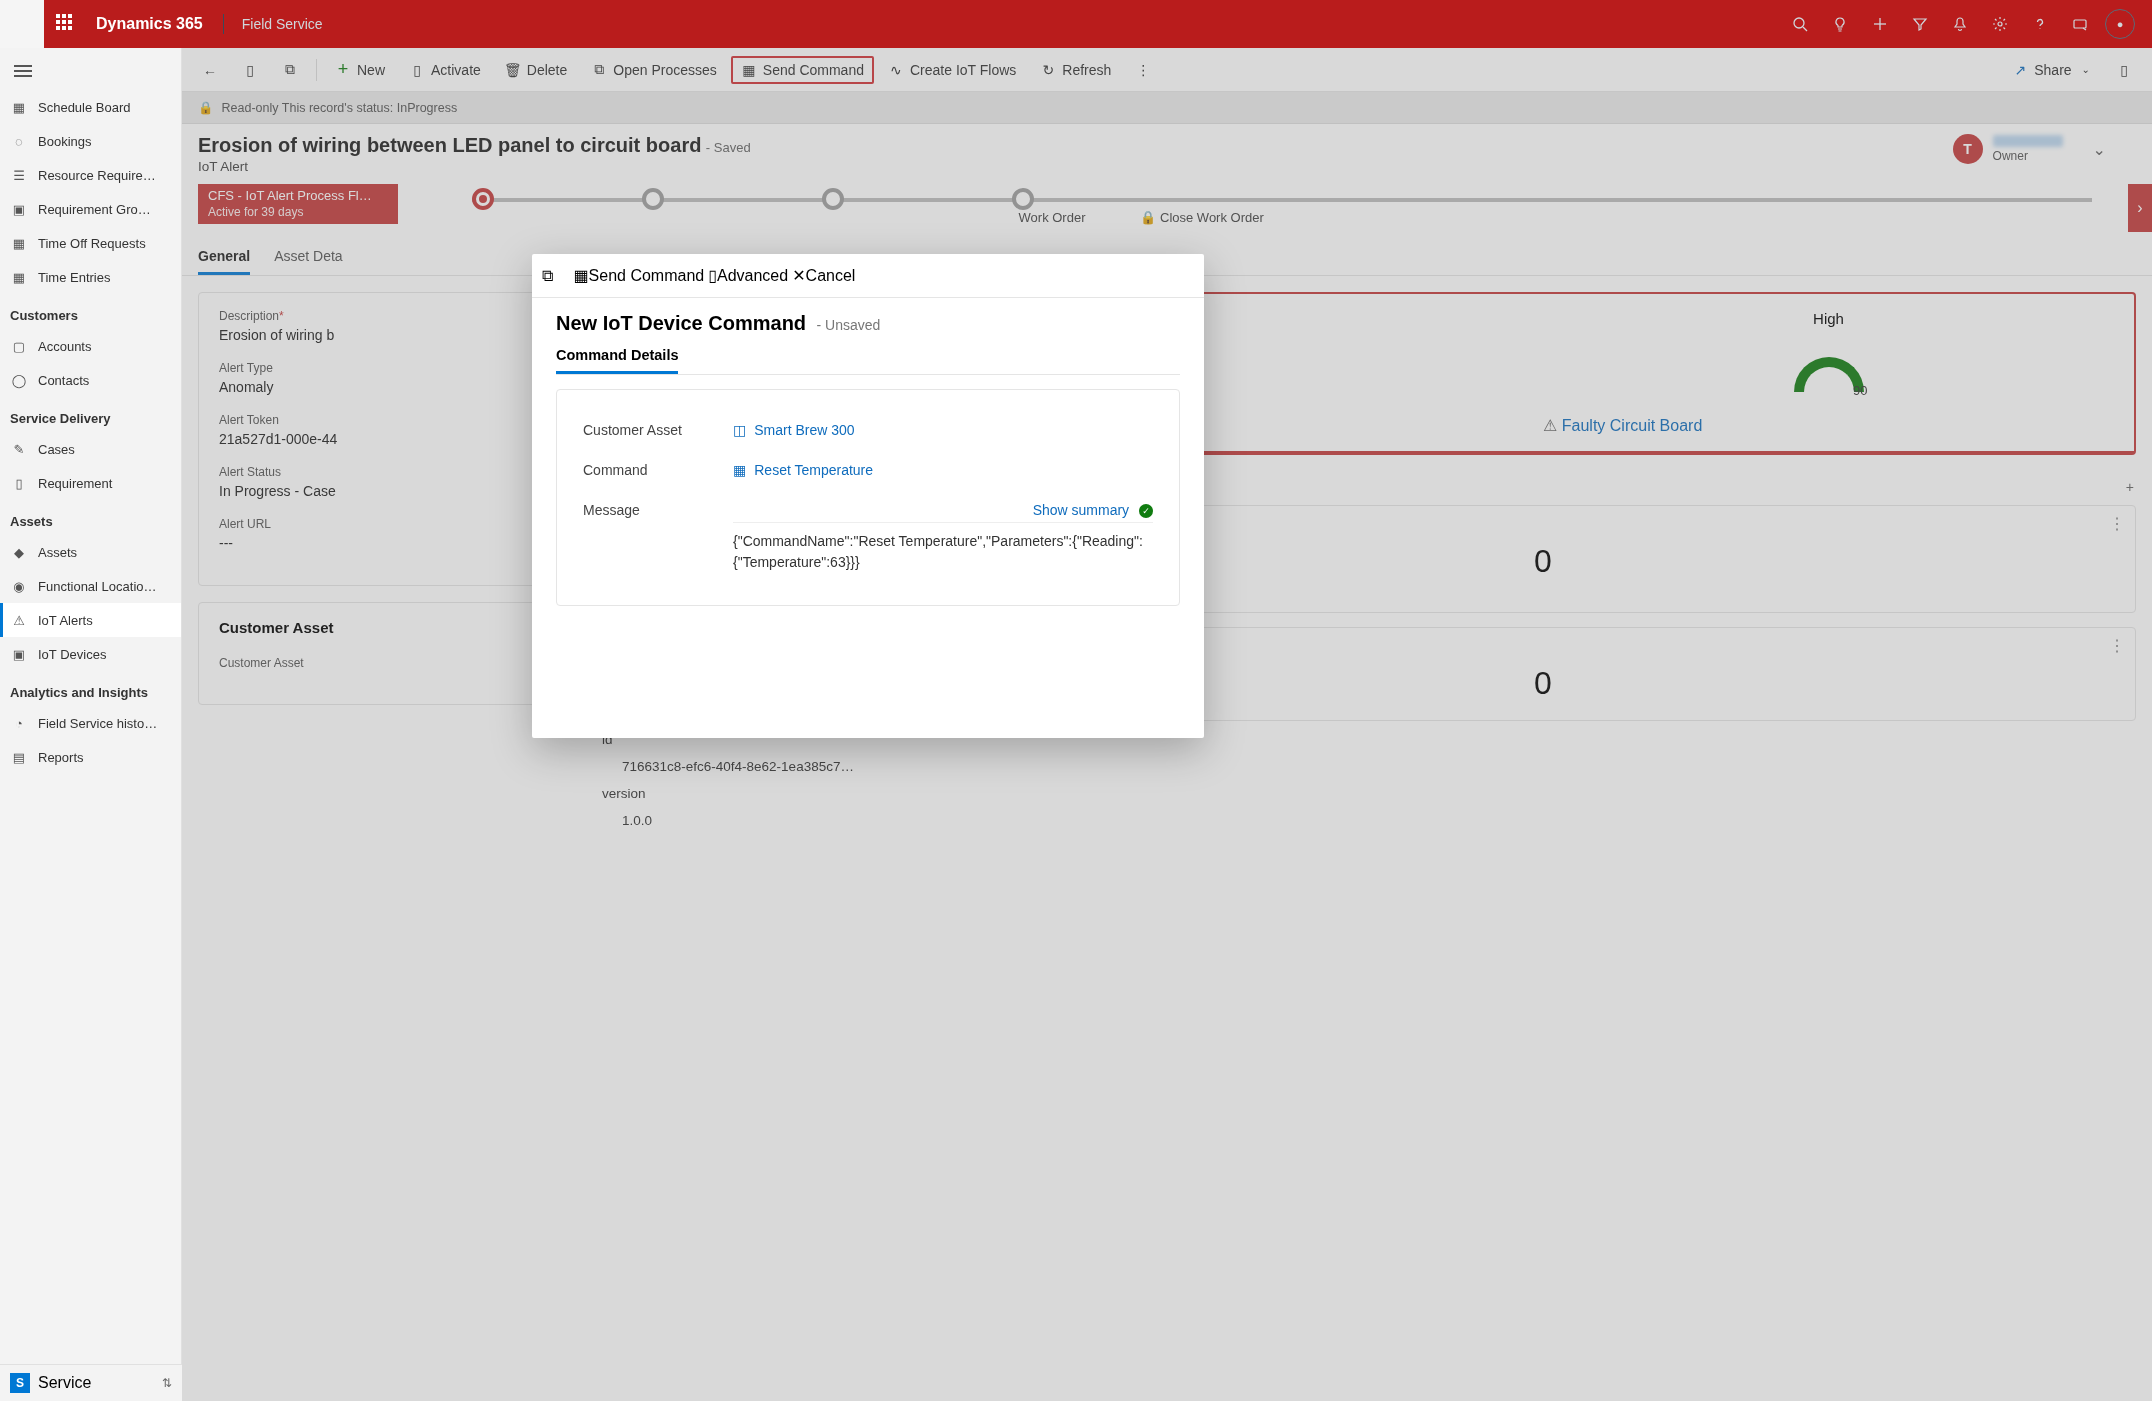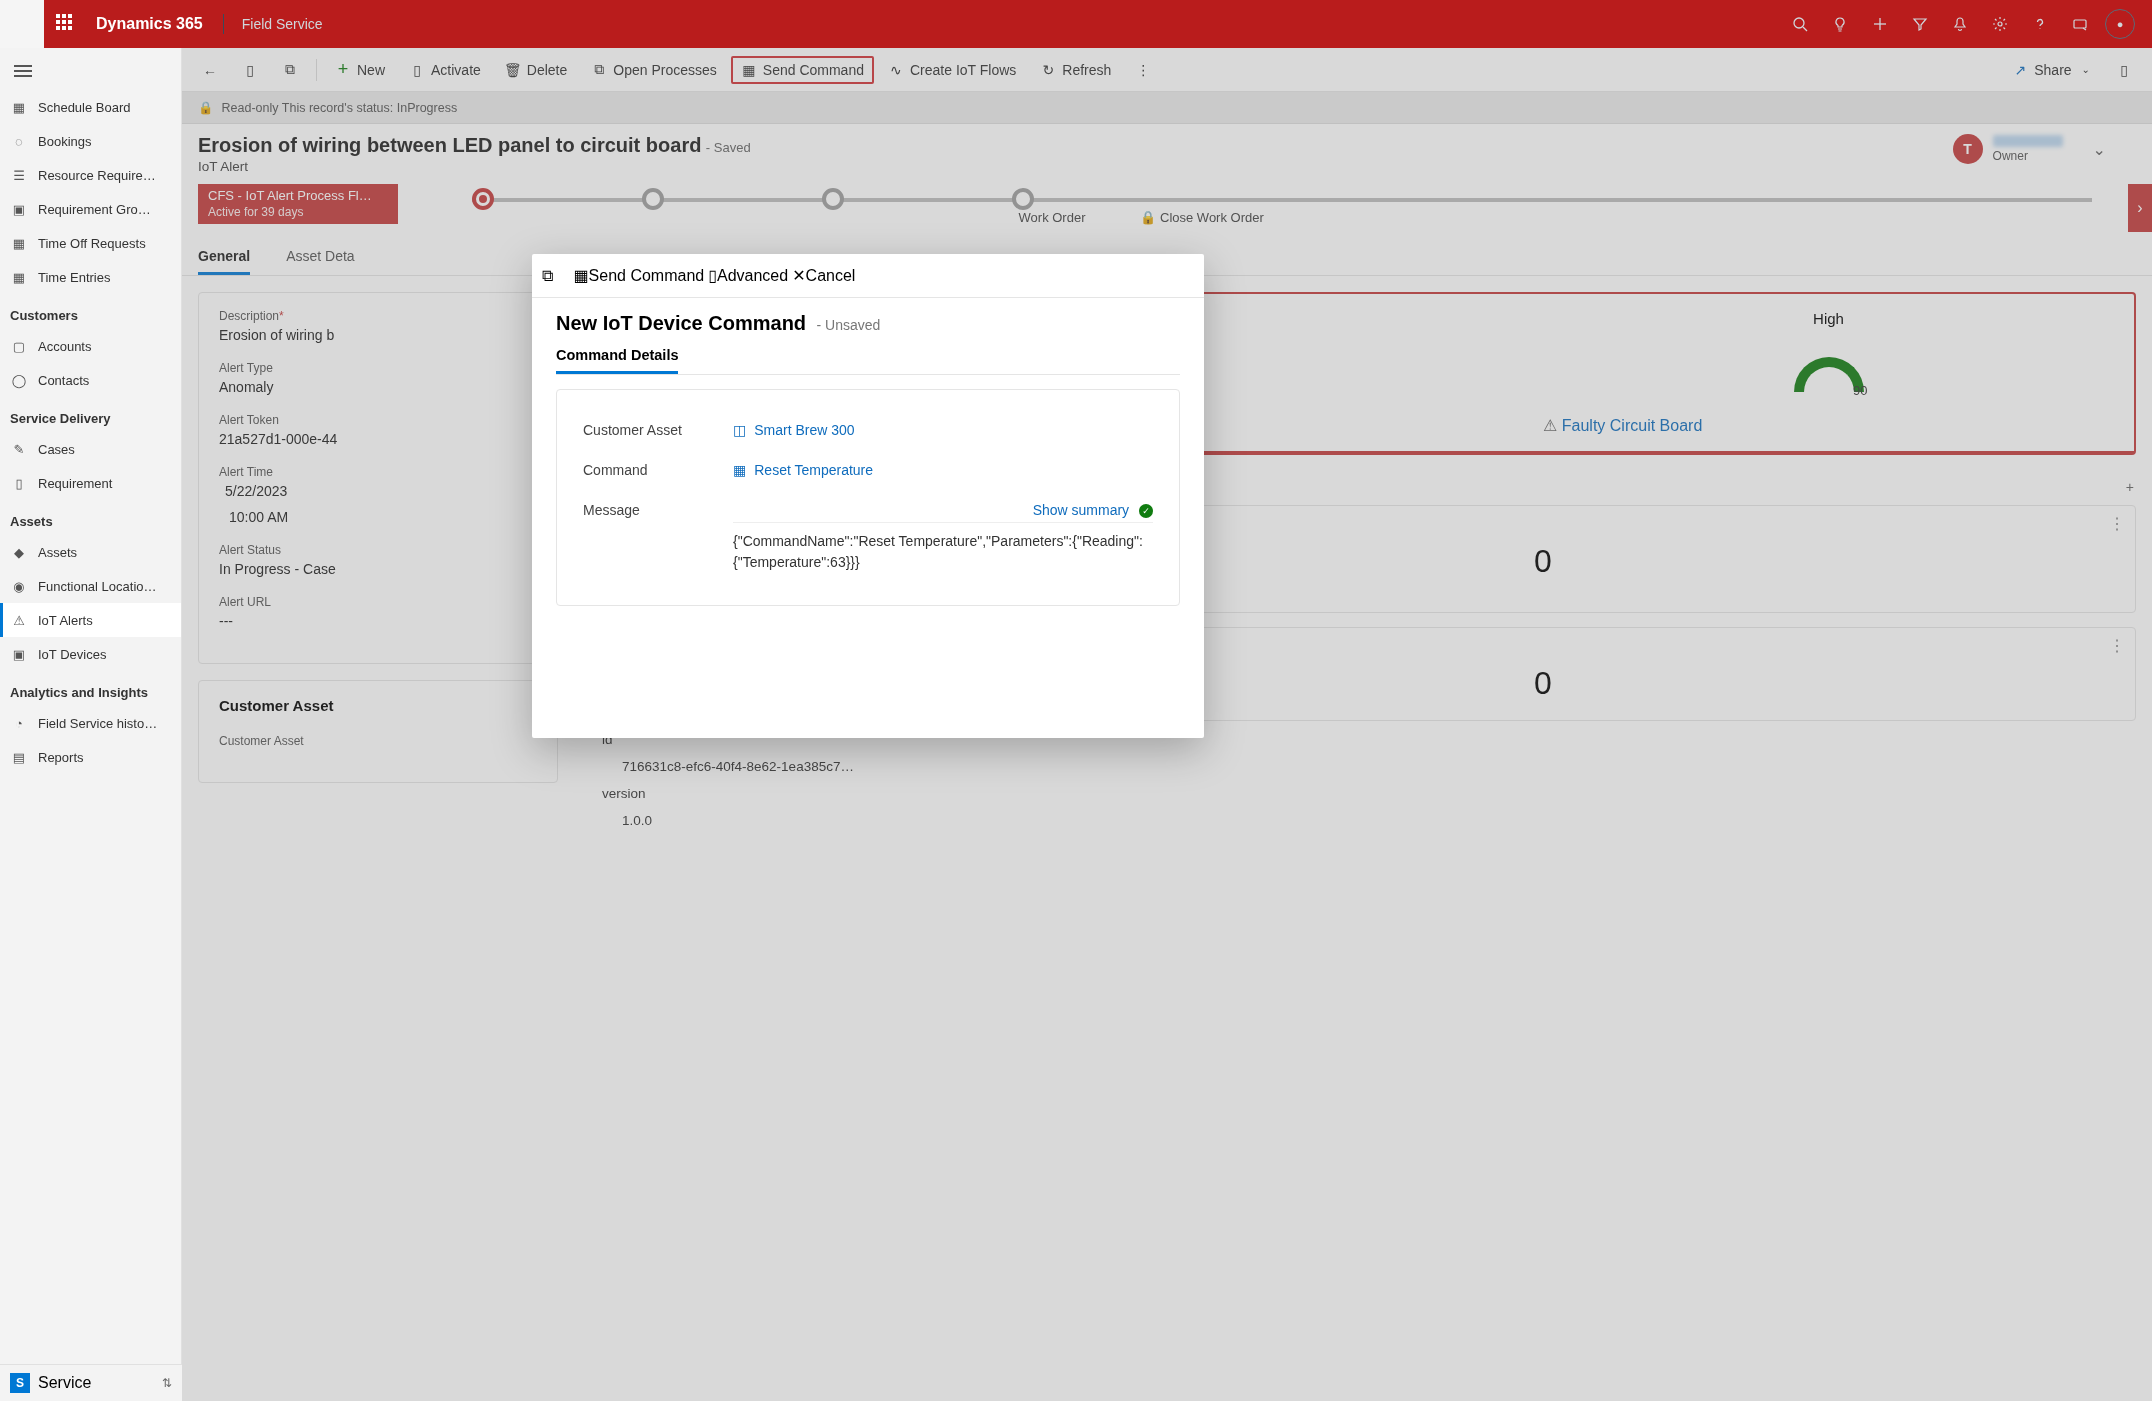--- a/index.html
+++ b/index.html
@@ -56,21 +56,21 @@
 .bpf-line { position: absolute; top: 14px; left: 290px; right: 60px; height: 4px; background: #bdbdbd; }
 .bpf-label { position: absolute; left: 16px; top: 0; width: 200px; background: #c43b3b; color: #fff; padding: 4px 10px; font-size: 13px; line-height: 1.3; }
 .bpf-label .l2 { font-size: 12px; opacity: 0.9; }
 .bpf-stage { position: absolute; width: 22px; height: 22px; border: 4px solid #9e9e9e; border-radius: 50%; background: #fff; top: 4px; }
 .bpf-stage.active { border-color: #c43b3b; }
 .bpf-stage.active::after { content: ''; position: absolute; inset: 3px; background: #c43b3b; border-radius: 50%; }
 .bpf-text { position: absolute; top: 26px; font-size: 13px; color: #444; white-space: nowrap; transform: translateX(-50%); }
 .bpf-arrow { position: absolute; right: 0; top: 0; width: 24px; height: 48px; background: #c43b3b; color: #fff; display: flex; align-items: center; justify-content: center; }
 
 
-.tabs { display: flex; gap: 36px; padding: 8px 16px 0; border-bottom: 1px solid #e5e5e5; }
+.tabs { display: flex; gap: 24px; padding: 8px 16px 0; border-bottom: 1px solid #e5e5e5; }
 .tab { padding: 8px 0; font-size: 14px; color: #555; cursor: pointer; }
 .tab.active { color: #222; font-weight: 600; border-bottom: 3px solid #0078d4; }
 
 
 .form-body { flex: 1; overflow: auto; padding: 16px; display: flex; gap: 16px; }
 .col { flex: 1; min-width: 0; }
 .card { border: 1px solid #e5e5e5; border-radius: 4px; padding: 16px 20px; margin-bottom: 16px; }
 .field { margin-bottom: 18px; }
 .field .flabel { font-size: 12px; color: #555; margin-bottom: 4px; }
 .field .fvalue { font-size: 14px; color: #222; font-weight: 500; }
@@ -383,25 +383,20 @@
           </div>
           <div class="field">
             <div class="flabel">Alert Type</div>
             <div class="fvalue">Anomaly</div>
           </div>
           <div class="field">
             <div class="flabel">Alert Token</div>
             <div class="fvalue">21a527d1-000e-44</div>
           </div>
           <div class="field">
-            <div class="flabel">Alert Time</div>
-            <div class="fvalue" style="margin-left:6px;margin-bottom:10px;">5/22/2023</div>
-            <div class="fvalue" style="margin-left:10px;">10:00 AM</div>
-          </div>
-          <div class="field">
             <div class="flabel">Alert Status</div>
             <div class="fvalue">In Progress - Case</div>
           </div>
           <div class="field">
             <div class="flabel">Alert URL</div>
             <div class="fvalue">---</div>
           </div>
         </div>
         <div class="card">
           <div style="font-size:15px;font-weight:600;margin-bottom:20px;">Customer Asset</div>

